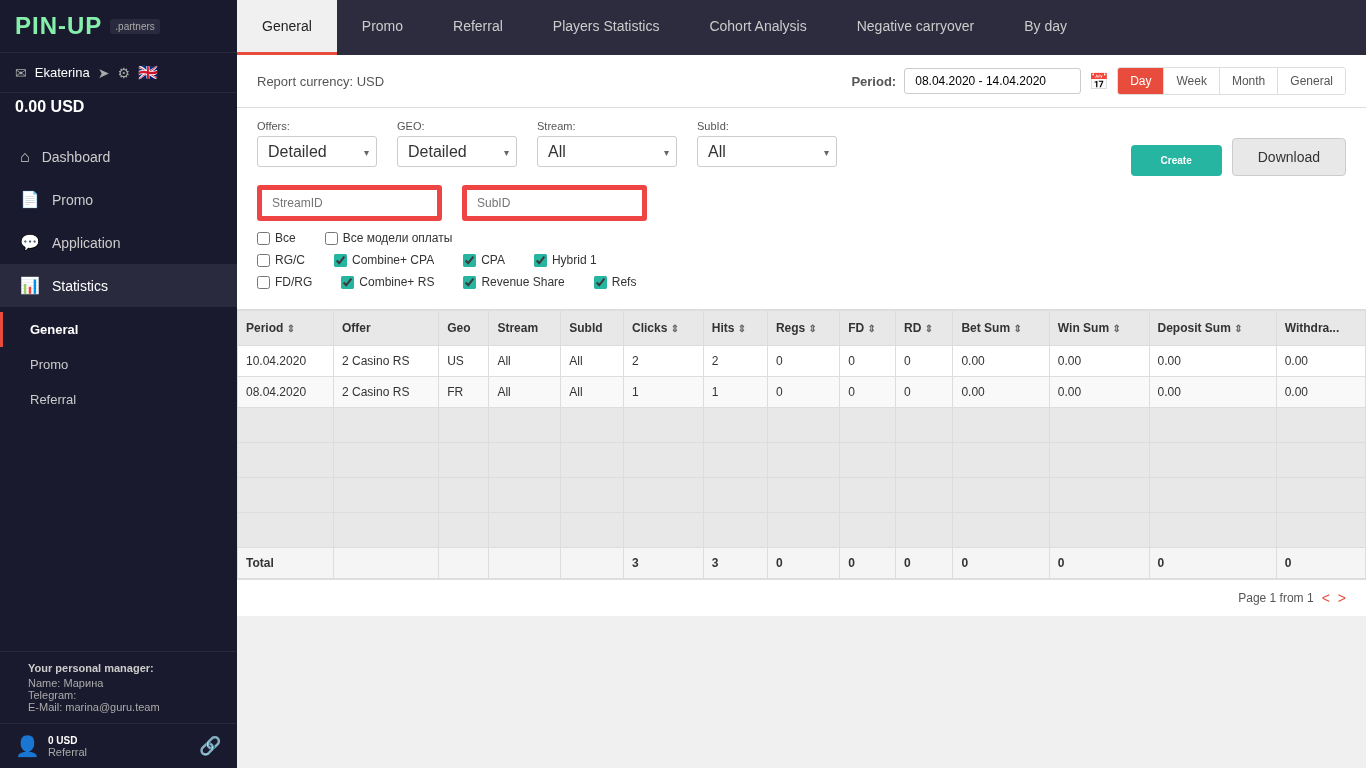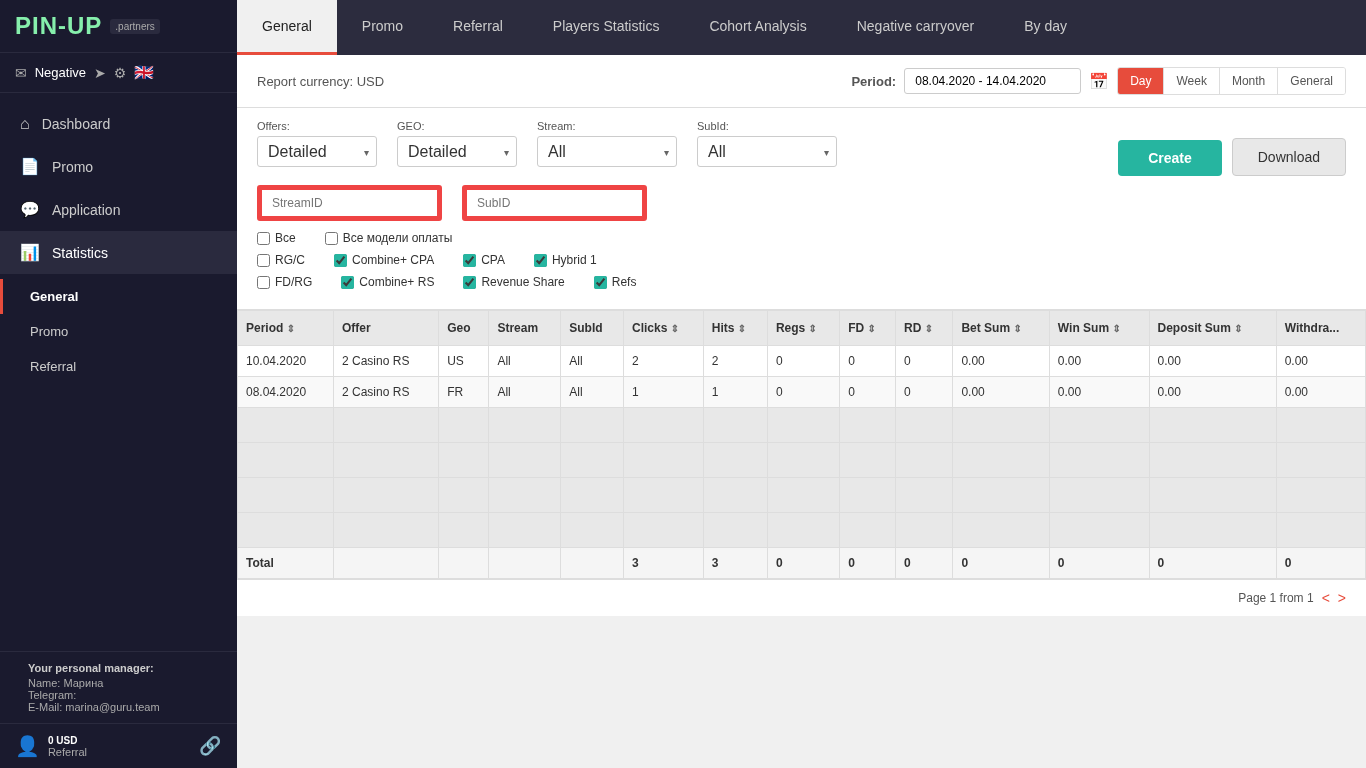--- a/index.html
+++ b/index.html
@@ -177,21 +177,21 @@
       font-size: 12px;
       border-radius: 3px;
       background: #fff;
       min-width: 120px;
     }
     .btn-create {
       background: #26b5a0;
       color: #fff;
       border: none;
       padding: 10px 30px;
-      font-size: 14px;
+      font-size: 10px;
       border-radius: 4px;
       cursor: pointer;
       font-weight: bold;
     }
     .btn-download {
       background: #e8e8e8;
       color: #333;
       border: 1px solid #ccc;
       padding: 10px 25px;
       font-size: 14px;
@@ -253,26 +253,27 @@
 
 <div class="sidebar">
   <div class="sidebar-logo">
     <span class="logo-text">PIN-UP</span>
     <span class="logo-partners">.partners</span>
   </div>
 
   <div class="sidebar-user">
     <div class="sidebar-icons">
       <span class="icon-btn">✉</span>
-      <span class="sidebar-user-name">Negative</span>
+      <span class="sidebar-user-name">Ekaterina</span>
       <span class="icon-btn">➤</span>
       <span class="icon-btn">⚙</span>
       <span class="flag">🇬🇧</span>
     </div>
   </div>
+  <div class="sidebar-balance">0.00 USD</div>
 
   <div class="sidebar-nav">
     <div class="nav-item">
       <span class="nav-icon">⌂</span>
       <span>Dashboard</span>
     </div>
     <div class="nav-item">
       <span class="nav-icon">📄</span>
       <span>Promo</span>
     </div>

